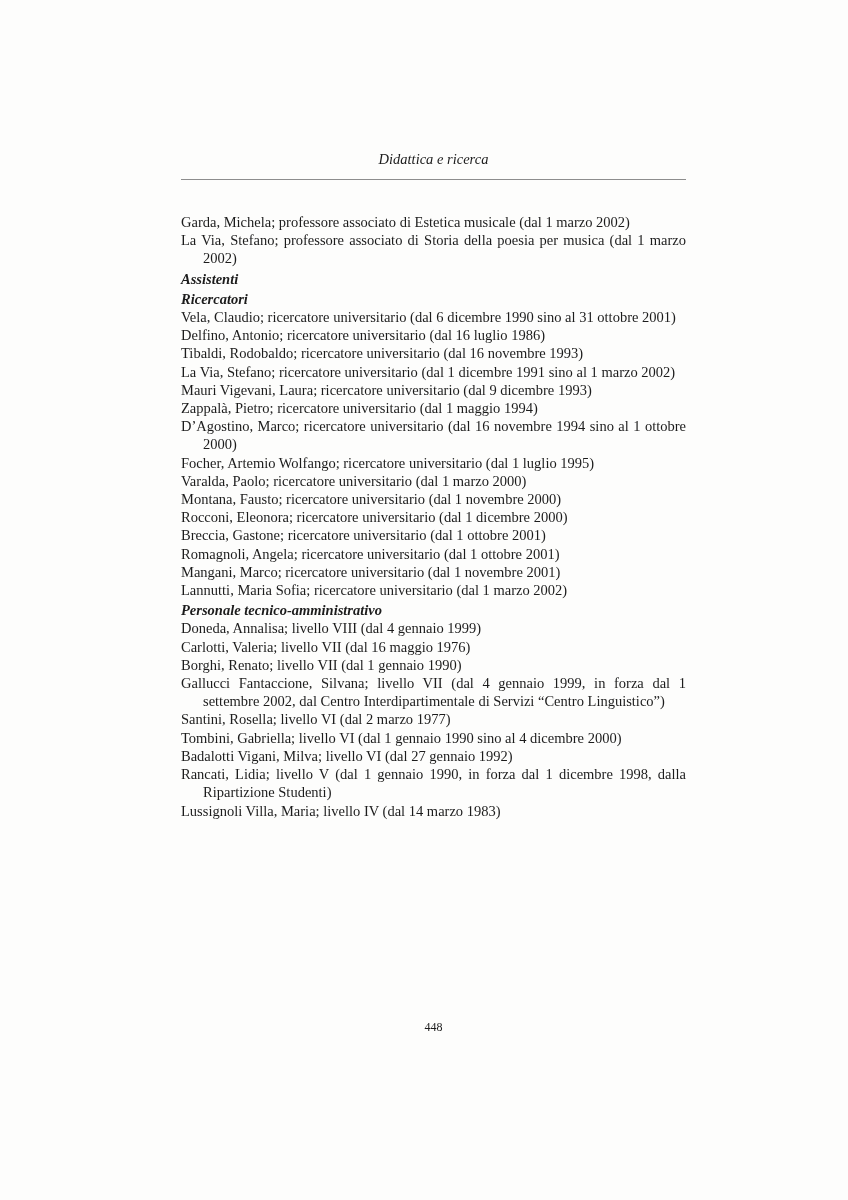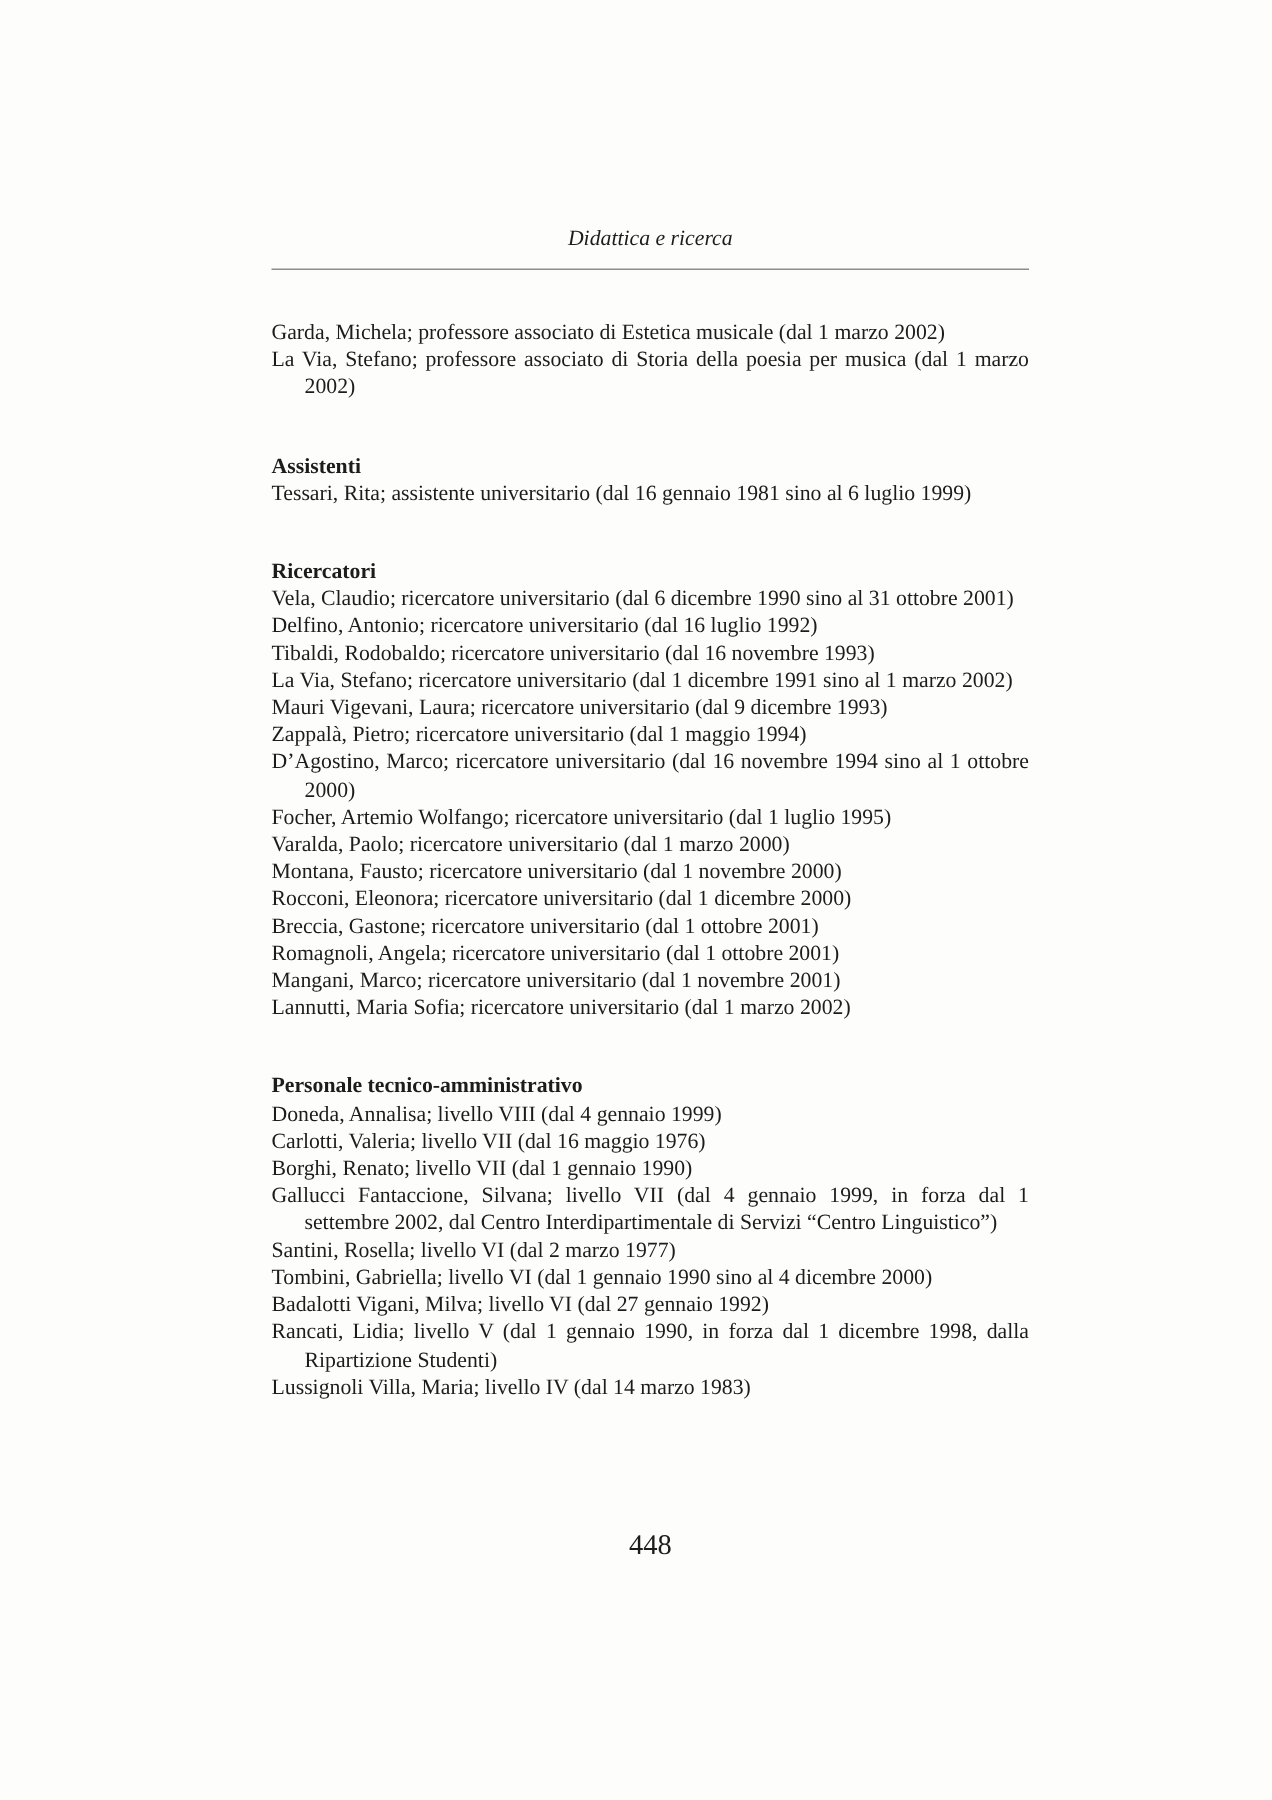--- a/index.html
+++ b/index.html
@@ -44,48 +44,48 @@
   .entry {
     margin: 0;
     padding-left: 22px;
     text-indent: -22px;
     text-align: justify;
   }
   .section-heading {
     font-size: 14.5px;
     line-height: 18.2px;
     font-weight: bold;
-    margin: 34px 0 0 0;
+    margin: 2px 0 0 0;
+    font-style: italic;
   }
   .page-number {
     position: absolute;
     top: 1020px;
     left: 181px;
     width: 505px;
     text-align: center;
-    font-size: 19px;
+    font-size: 12px;
   }
 </style>
 </head>
 <body>
 
 <div class="page">
   <div class="content">
     <header>
       <div class="running-header">Didattica e ricerca</div>
       <hr class="header-rule">
     </header>
     <section class="doc-body" id="doc-body">
         <p class="entry">Garda, Michela; professore associato di Estetica musicale (dal 1 marzo 2002)</p>
         <p class="entry">La Via, Stefano; professore associato di Storia della poesia per musica (dal 1 marzo 2002)</p>
         <h2 class="section-heading">Assistenti</h2>
-        <p class="entry">Tessari, Rita; assistente universitario (dal 16 gennaio 1981 sino al 6 luglio 1999)</p>
         <h2 class="section-heading">Ricercatori</h2>
         <p class="entry">Vela, Claudio; ricercatore universitario (dal 6 dicembre 1990 sino al 31 ottobre 2001)</p>
-        <p class="entry">Delfino, Antonio; ricercatore universitario (dal 16 luglio 1992)</p>
+        <p class="entry">Delfino, Antonio; ricercatore universitario (dal 16 luglio 1986)</p>
         <p class="entry">Tibaldi, Rodobaldo; ricercatore universitario (dal 16 novembre 1993)</p>
         <p class="entry">La Via, Stefano; ricercatore universitario (dal 1 dicembre 1991 sino al 1 marzo 2002)</p>
         <p class="entry">Mauri Vigevani, Laura; ricercatore universitario (dal 9 dicembre 1993)</p>
         <p class="entry">Zappalà, Pietro; ricercatore universitario (dal 1 maggio 1994)</p>
         <p class="entry">D’Agostino, Marco; ricercatore universitario (dal 16 novembre 1994 sino al 1 ottobre 2000)</p>
         <p class="entry">Focher, Artemio Wolfango; ricercatore universitario (dal 1 luglio 1995)</p>
         <p class="entry">Varalda, Paolo; ricercatore universitario (dal 1 marzo 2000)</p>
         <p class="entry">Montana, Fausto; ricercatore universitario (dal 1 novembre 2000)</p>
         <p class="entry">Rocconi, Eleonora; ricercatore universitario (dal 1 dicembre 2000)</p>
         <p class="entry">Breccia, Gastone; ricercatore universitario (dal 1 ottobre 2001)</p>

